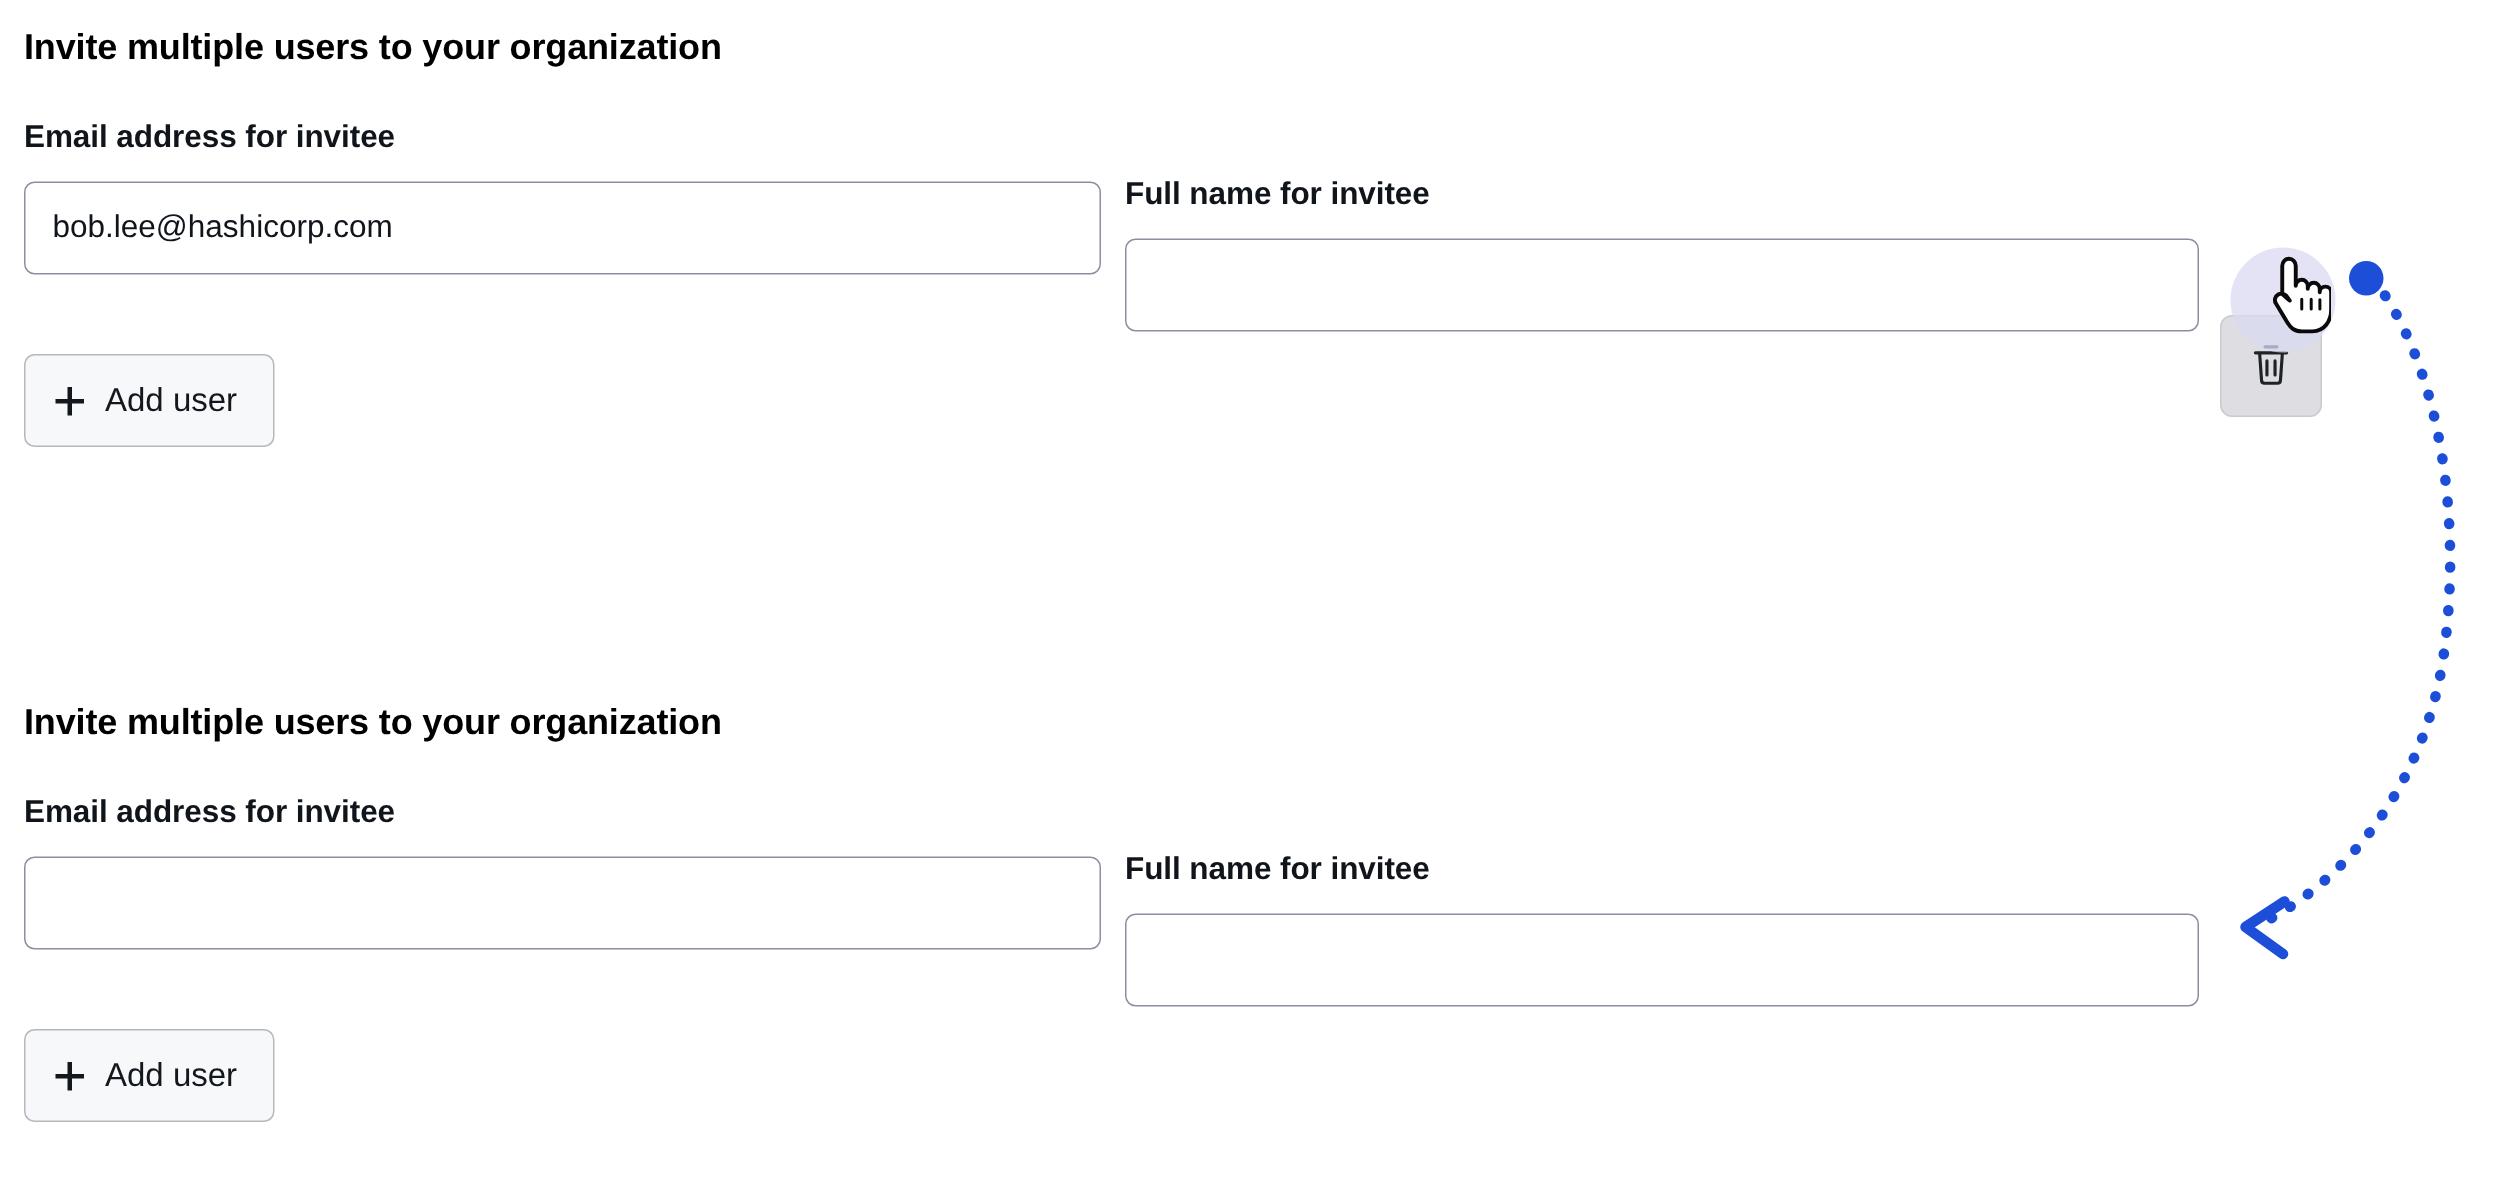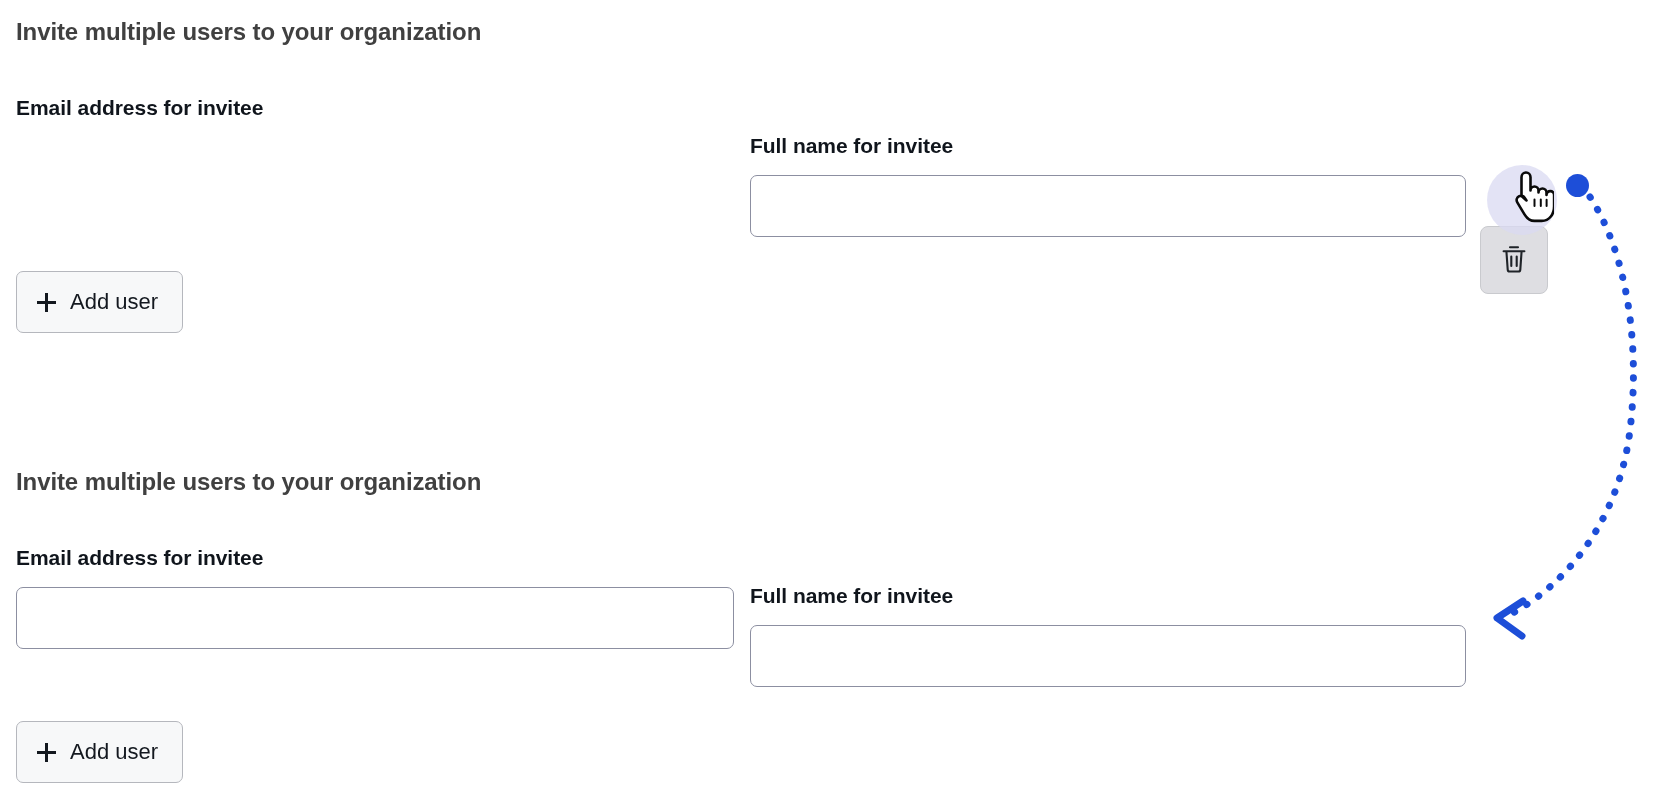--- a/index.html
+++ b/index.html
@@ -30,28 +30,28 @@
   .section-1 { top: 0px; }
   .section-2 { top: 450px; }
 
   .section-title {
     position: absolute;
     left: 16px;
     top: 18px;
     font-size: 24px;
     font-weight: bold;
     letter-spacing: -0.1px;
-    color: #404040;
+    color: #000000;
     white-space: nowrap;
   }
 
   .field-row {
     position: absolute;
     left: 0;
-    top: 96px;
+    top: 80px;
     width: 1388px;
     height: 140px;
   }
 
   .field {
     position: absolute;
     top: 0;
   }
   .field-email { left: 16px; width: 718px; }
   .field-name  { left: 750px; width: 716px; margin-top: 38px; }
@@ -112,21 +112,20 @@
     border: 1px solid #b5b7bd;
     border-radius: 7px;
     padding: 0 24px 0 20px;
     display: inline-flex;
     align-items: center;
     gap: 14px;
     font-family: "Liberation Sans", sans-serif;
     font-size: 22px;
     color: #13181f;
     cursor: pointer;
-    margin-top: 35px;
   }
   .add-user-btn .plus-icon {
     display: inline-block;
     position: relative;
     width: 19px;
     height: 19px;
   }
   .add-user-btn .plus-icon::before,
   .add-user-btn .plus-icon::after {
     content: "";
@@ -184,20 +183,21 @@
 <body>
 
 <div class="page">
 
   <div class="invite-section section-1">
     <div class="section-title">Invite multiple users to your organization</div>
 
     <div class="field-row">
       <div class="field field-email">
         <span class="field-label">Email address for invitee</span>
+        <input class="text-input" type="text" value="bob.lee@hashicorp.com" style="">
       </div>
 
       <div class="field field-name">
         <span class="field-label">Full name for invitee</span>
         <input class="text-input" type="text" value="" style="">
       </div>
 
       <button class="delete-btn">
         <span class="trash-icon">
           <svg width="28" height="30" viewBox="0 0 28 30" fill="none" xmlns="http://www.w3.org/2000/svg">

